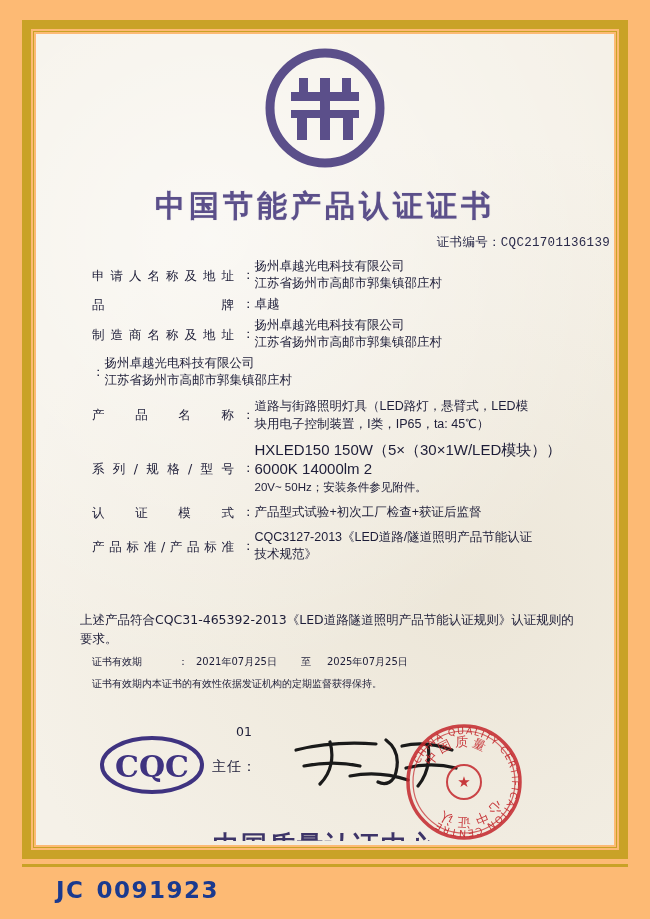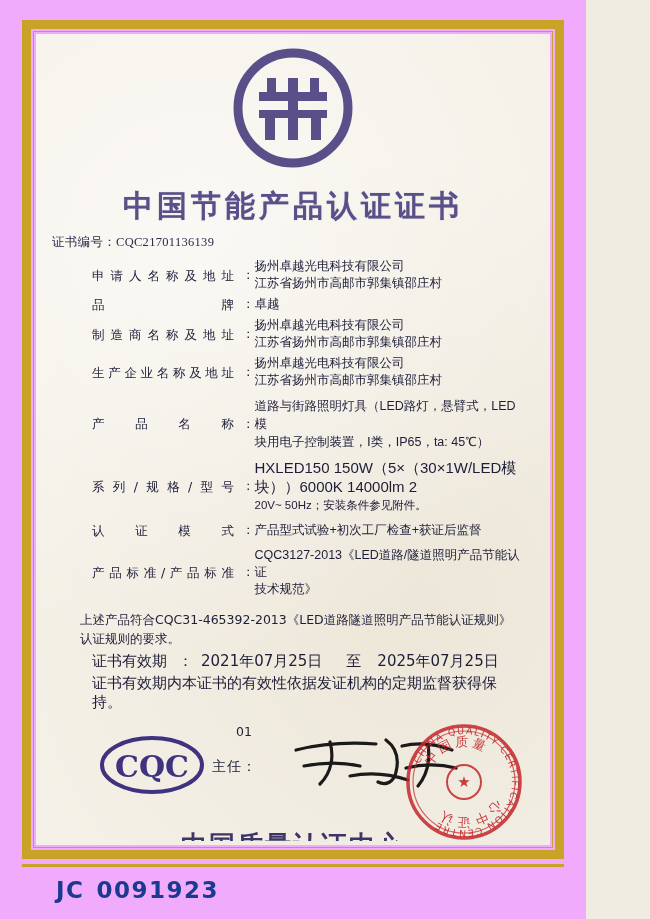--- a/index.html
+++ b/index.html
@@ -8,23 +8,23 @@
   }
   body {
     width: 650px;
     height: 919px;
     background: #f0ece2;
     font-family: "Liberation Sans", sans-serif;
     overflow: hidden;
   }
   .certificate {
     position: relative;
-    width: 586px;
+    width: 650px;
     height: 919px;
-    background: #f0abfc;
+    background: #fdba74;
     box-sizing: border-box;
   }
   
   .frame-outer {
     position: absolute;
     left: 22px;
     top: 20px;
     right: 22px;
     bottom: 60px;
     border: 9px solid #c9a227;
@@ -76,25 +76,25 @@
     text-align: center;
     font-family: "DejaVu Sans", sans-serif;
     font-size: 30px;
     font-weight: bold;
     letter-spacing: 4px;
     color: #5b4f8a;
     text-shadow: 0 0 1px rgba(91,79,138,0.4);
   }
   .cert-no {
     position: absolute;
-    left: 12px;
+    left: 0;
     right: 0;
     top: 196px;
-    text-align: left;
-    font-family: Liberation Serif, serif;
+    text-align: right;
+    font-family: Liberation Mono, monospace;
     font-size: 12.5px;
     color: #2a2a4a;
     letter-spacing: 0.3px;
   }
   .fields {
     position: absolute;
     left: 52px;
     right: 20px;
     top: 220px;
   }
@@ -141,21 +141,21 @@
     font-size: 12.5px;
     color: #1d1d38;
     line-height: 19px;
   }
   .validity {
     position: absolute;
     left: 52px;
     right: 30px;
     top: 614px;
     font-family: "DejaVu Sans", sans-serif;
-    font-size: 15px;
+    font-size: 10px;
     color: #1d1d38;
     line-height: 19px;
   }
   .validity .vrow { display: flex; align-items: baseline; }
   .validity .vlabel { width: 86px; flex: 0 0 86px; }
   .validity .vdate { padding: 0 8px; }
   .validity .vsep { padding: 0 16px; }
   .validity .vnote { margin-top: 3px; }
 
   
@@ -284,21 +284,20 @@
       <div class="row">
         <div class="label">制造商名称及地址</div>
         <div class="colon">：</div>
         <div class="value">
           <span>扬州卓越光电科技有限公司</span>
           <span class="line2">江苏省扬州市高邮市郭集镇邵庄村</span>
         </div>
       </div>
 
       <div class="row gap">
-        <div class="label">生产企业名称及地址</div>
         <div class="colon">：</div>
         <div class="value">
           <span>扬州卓越光电科技有限公司</span>
           <span class="line2">江苏省扬州市高邮市郭集镇邵庄村</span>
         </div>
       </div>
 
       <div class="row tall gap">
         <div class="label">产品名称</div>
         <div class="colon">：</div>

